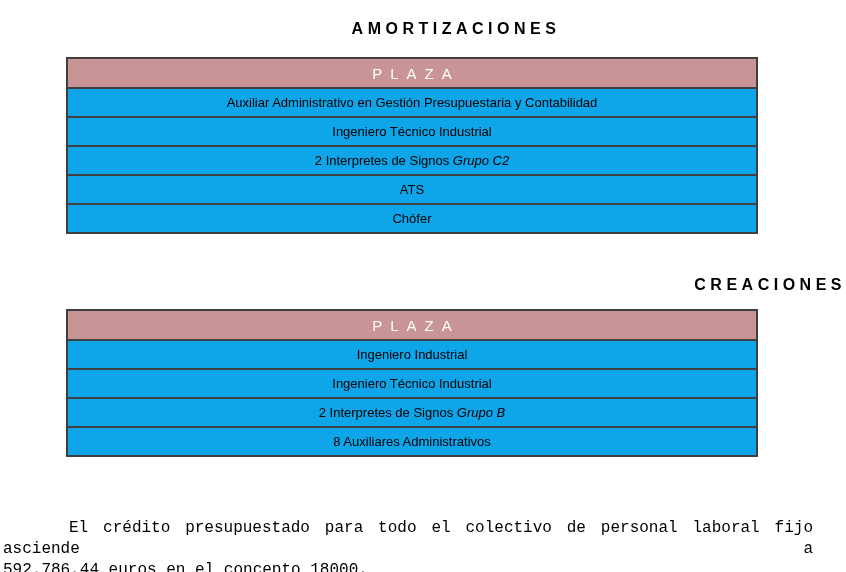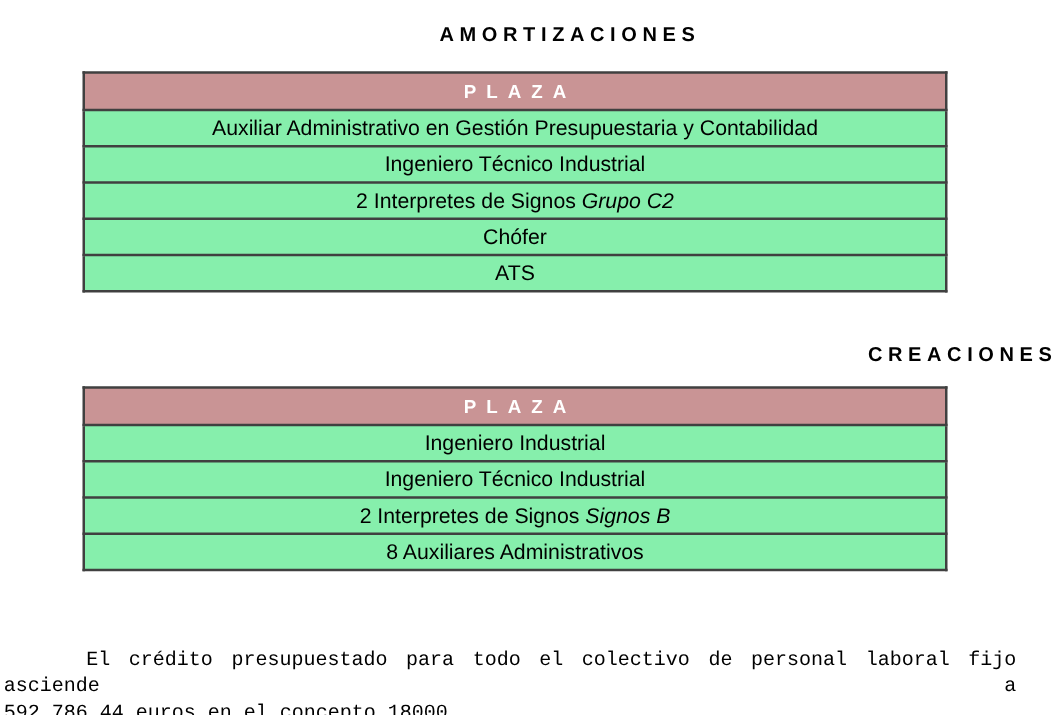--- a/index.html
+++ b/index.html
@@ -39,27 +39,27 @@
   #table-amortizaciones { top: 57px; }
   #table-creaciones { top: 309px; }
 
   .plaza-table th,
   .plaza-table td {
     border: 2px solid var(--border-color, #404040);
     text-align: center;
     vertical-align: middle;
     padding: 0;
     height: 27px;
-    font-size: 17px;
-    background: #86efac;
+    font-size: 13px;
+    background: #0ea5e9;
   }
   .plaza-table th {
     background: var(--header-bg, #c99495);
     color: var(--header-text, #ffffff);
-    font-weight: bold;
+    font-weight: normal;
     font-size: 15px;
     letter-spacing: 8px;
     text-indent: 8px; 
     height: 28px;
   }
   .footer-paragraph {
     position: absolute;
     top: 518px;
     left: 3px;
     width: 810px;
@@ -94,45 +94,45 @@
         <tr>
           <td><span>Auxiliar Administrativo en Gestión Presupuestaria y Contabilidad</span></td>
         </tr>
         <tr>
           <td><span>Ingeniero Técnico Industrial</span></td>
         </tr>
         <tr>
           <td><span>2 Interpretes de Signos </span><i>Grupo C2</i></td>
         </tr>
         <tr>
-          <td><span>Chófer</span></td>
+          <td><span>ATS</span></td>
         </tr>
         <tr>
-          <td><span>ATS</span></td>
+          <td><span>Chófer</span></td>
         </tr>
       </tbody>
   </table>
 
   <div id="title-creaciones" class="section-title">CREACIONES</div>
 
   <table id="table-creaciones" class="plaza-table">
     <thead>
       <tr>
         <th>PLAZA</th>
       </tr>
     </thead>
     <tbody>
         <tr>
           <td><span>Ingeniero Industrial</span></td>
         </tr>
         <tr>
           <td><span>Ingeniero Técnico Industrial</span></td>
         </tr>
         <tr>
-          <td><span>2 Interpretes de Signos </span><i>Signos B</i></td>
+          <td><span>2 Interpretes de Signos </span><i>Grupo B</i></td>
         </tr>
         <tr>
           <td><span>8 Auxiliares Administrativos</span></td>
         </tr>
       </tbody>
   </table>
 
   <div class="footer-paragraph">
     <div class="line-1">El crédito presupuestado para todo el colectivo de personal laboral fijo asciende a</div>
     <div class="line-2">592.786,44 euros en el concepto 18000.</div>

